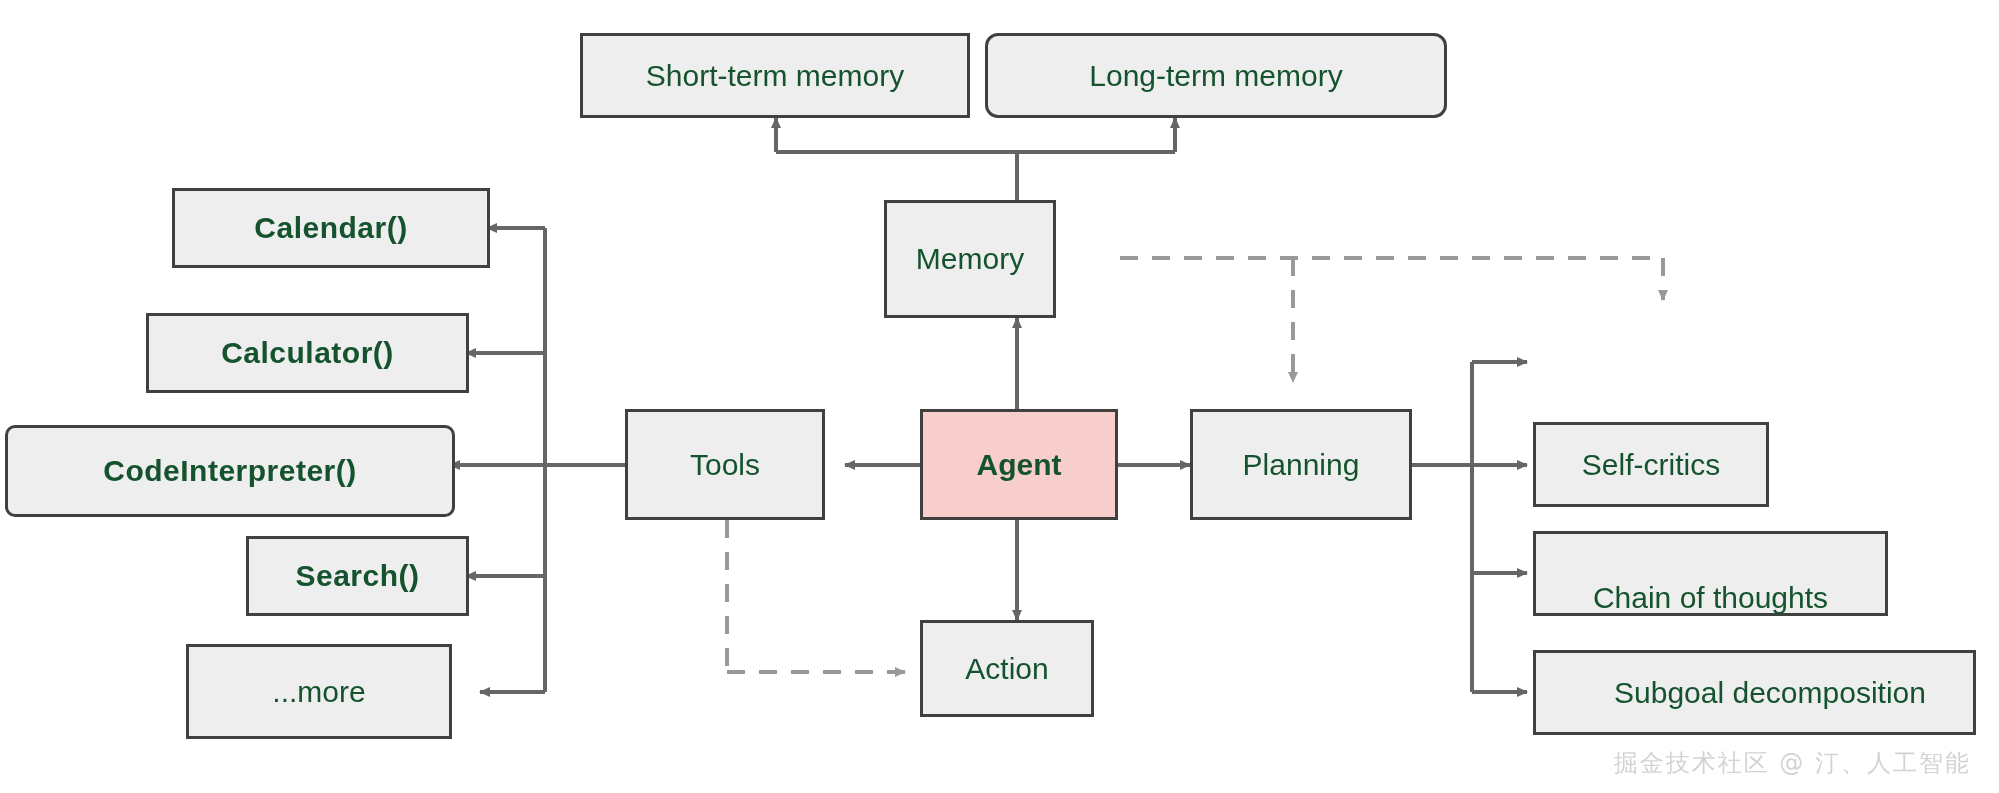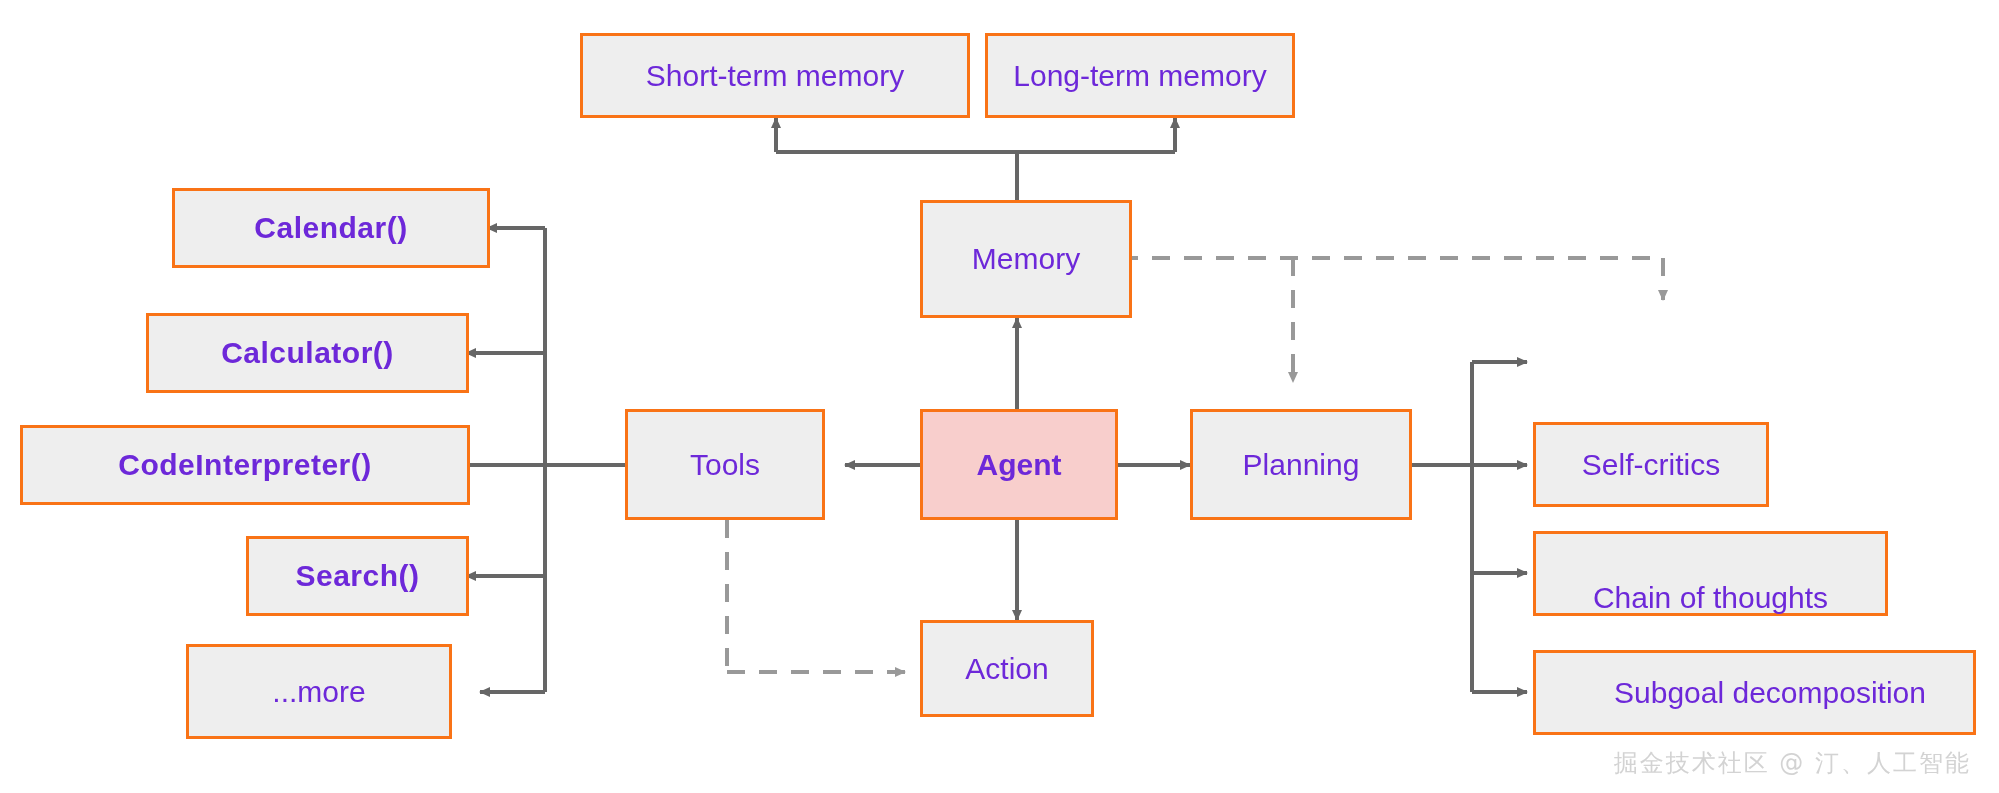--- a/index.html
+++ b/index.html
@@ -21,25 +21,25 @@
     position: absolute;
     top: 0;
     left: 0;
     width: 1999px;
     height: 793px;
   }
   .node {
     position: absolute;
     box-sizing: border-box;
     background: #eeeeee;
-    border: 3px solid #f97316;
+    border: 3px solid #404040;
     display: flex;
     align-items: center;
     justify-content: center;
-    color: #6d28d9;
+    color: #14532d;
     font-family: "Liberation Sans", sans-serif;
     font-size: 30px;
     line-height: 1;
     z-index: 5;
   }
   .node.mono {
     font-family: Liberation Sans, sans-serif;
     font-weight: bold;
     font-size: 30px;
     letter-spacing: 0.5px;
@@ -117,25 +117,25 @@
 
       <path d="M727,520 L727,672"></path>
       <path d="M727,672 L905,672" marker-end="url(#arrowDashed)"></path>
     </g>
   </svg>
 
   <div class="node" style="left:580px; top:33px; width:390px; height:85px;">
     <span>Short-term memory</span>
   </div>
 
-  <div class="node" style="left:985px; top:33px; width:310px; height:85px;">
+  <div class="node" style="left:985px; top:33px; width:462px; height:85px;border-radius:13px;">
     <span>Long-term memory</span>
   </div>
 
-  <div class="node" style="left:920px; top:200px; width:212px; height:118px;">
+  <div class="node" style="left:884px; top:200px; width:172px; height:118px;">
     <span>Memory</span>
   </div>
 
   <div class="node" style="left:625px; top:409px; width:200px; height:111px;">
     <span>Tools</span>
   </div>
 
   <div class="node accent" style="left:920px; top:409px; width:198px; height:111px;">
     <span>Agent</span>
   </div>
@@ -149,21 +149,21 @@
   </div>
 
   <div class="node mono" style="left:172px; top:188px; width:318px; height:80px;">
     <span>Calendar()</span>
   </div>
 
   <div class="node mono" style="left:146px; top:313px; width:323px; height:80px;">
     <span>Calculator()</span>
   </div>
 
-  <div class="node mono" style="left:20px; top:425px; width:450px; height:80px;">
+  <div class="node mono" style="left:5px; top:425px; width:450px; height:92px;border-radius:10px;">
     <span>CodeInterpreter()</span>
   </div>
 
   <div class="node mono" style="left:246px; top:536px; width:223px; height:80px;">
     <span>Search()</span>
   </div>
 
   <div class="node" style="left:186px; top:644px; width:266px; height:95px;">
     <span>...more</span>
   </div>

